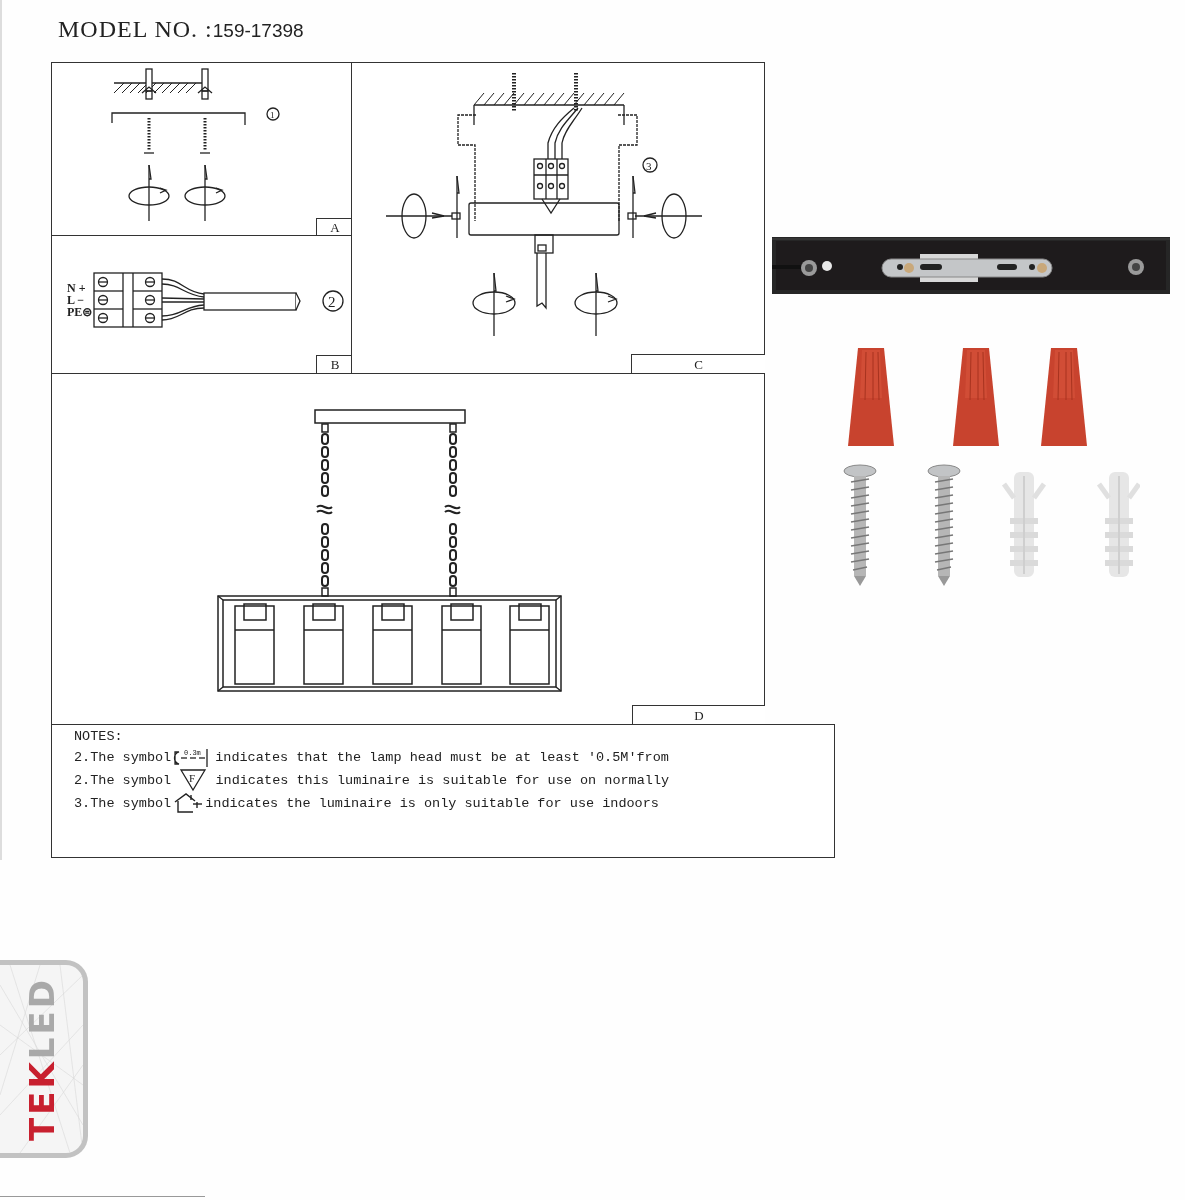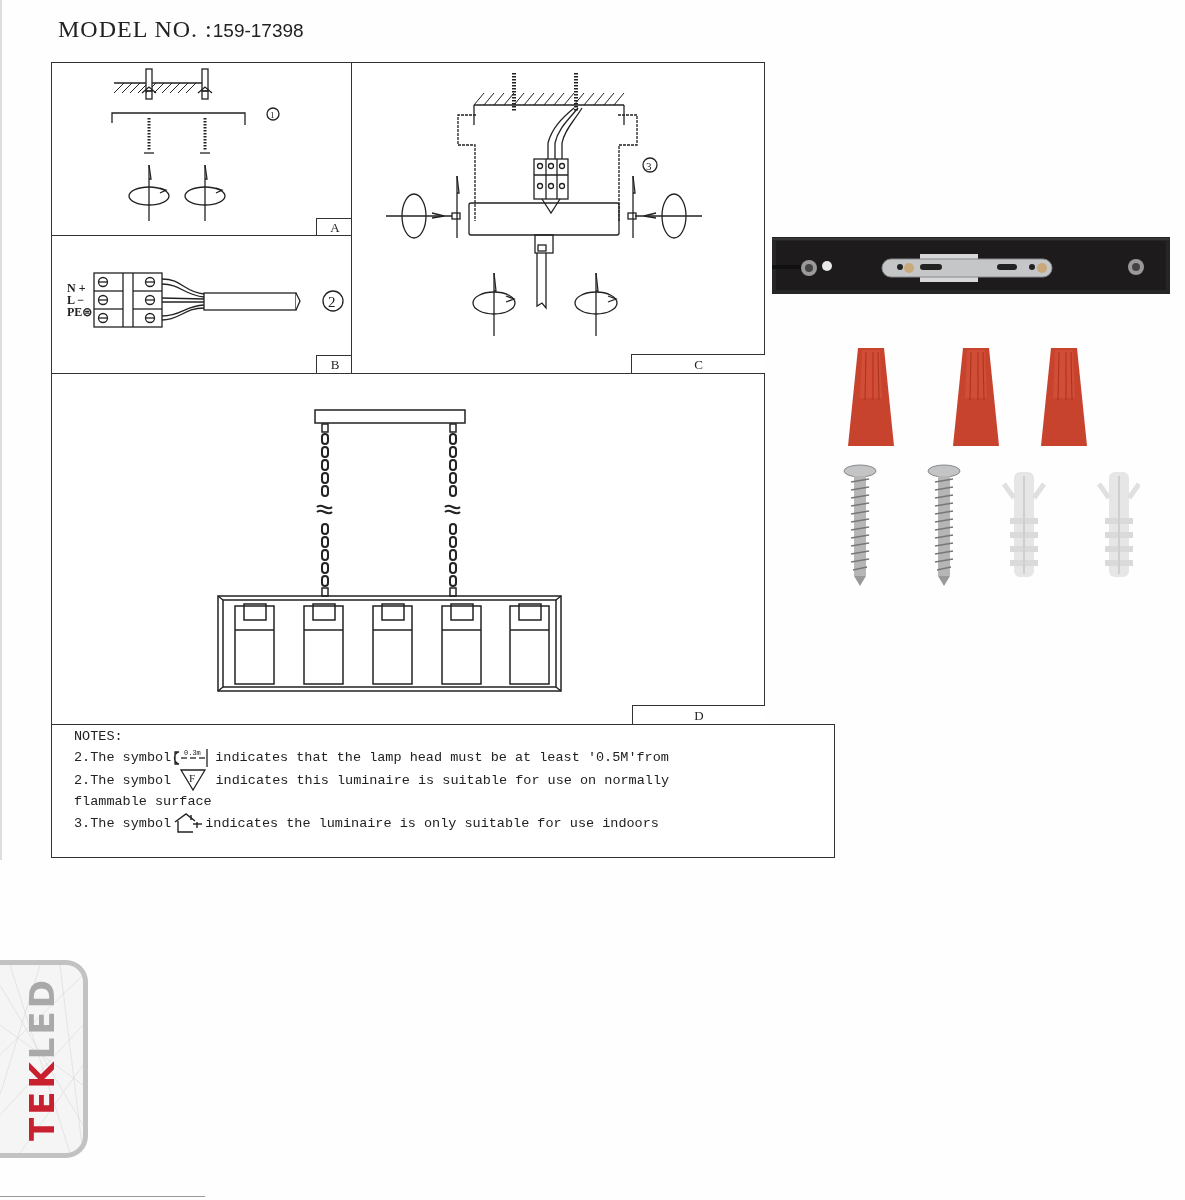--- a/index.html
+++ b/index.html
@@ -265,21 +265,20 @@
           </g>
           <text x="13" y="8" font-size="7" font-family="Liberation Mono, monospace" fill="#222">0.3m</text>
         </svg></span><span>indicates that the lamp head must be at least '0.5M'from</span>
   </div>
   <div class="ln">
     <span>2.The symbol</span>&nbsp;<span class="sym"><svg width="28" height="24">
           <path d="M2 2 L26 2 L14 22 Z" stroke="#222" fill="none" stroke-width="1.3"></path>
           <text x="10" y="14" font-size="11" font-family="Liberation Serif, serif" fill="#222">F</text>
         </svg></span>&nbsp;<span>indicates this luminaire is suitable for use on normally</span>
   </div>
-  <div class="ln">flammable surface</div>
   <div class="ln">
     <span>3.The symbol</span><span class="sym"><svg width="34" height="22">
           <g stroke="#222" fill="none" stroke-width="1.4">
             <path d="M4 10 L15 2 L24 9"></path>
             <path d="M7 9 L7 20 L22 20"></path>
             <line x1="20" y1="3" x2="20" y2="8"></line>
             <line x1="22" y1="12" x2="31" y2="12"></line>
             <line x1="26" y1="10" x2="26" y2="16"></line>
           </g>
         </svg></span><span>indicates the luminaire is only suitable for use indoors</span>

